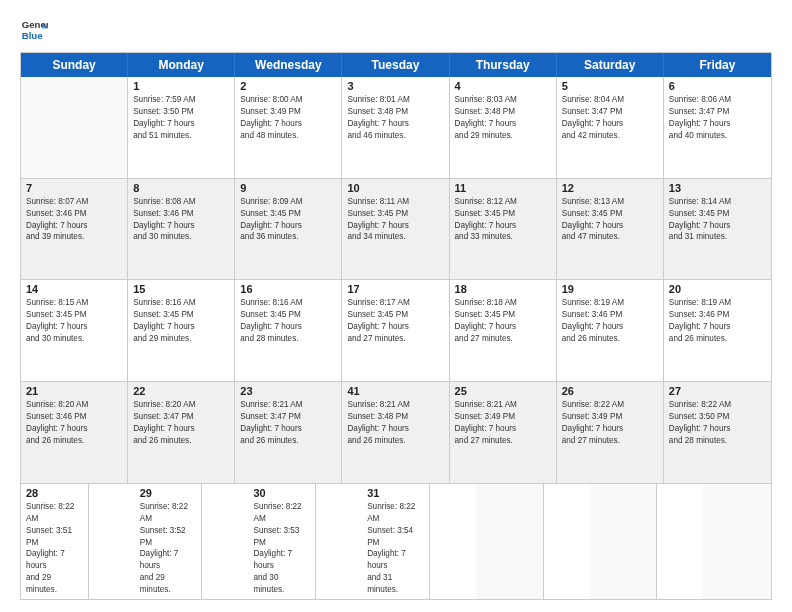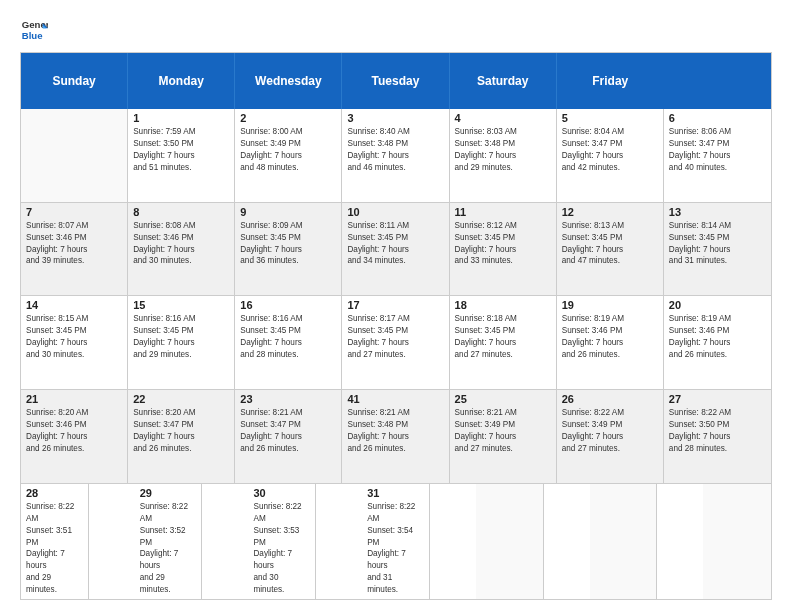--- a/index.html
+++ b/index.html
@@ -53,21 +53,21 @@
     }
     .cal-header {
       display: grid;
       grid-template-columns: repeat(7, 1fr);
       background: #1565c0;
     }
     .cal-header-cell {
       color: #fff;
       font-size: 12px;
       font-weight: bold;
-      padding: 21px 4px;
+      padding: 5px 4px;
       text-align: center;
       border-right: 1px solid #2979cc;
     }
     .cal-header-cell:last-child { border-right: none; }
     .cal-body {
       flex: 1;
       display: flex;
       flex-direction: column;
     }
     .cal-row {
@@ -117,20 +117,21 @@
       <div class="subtitle"></div>
     </div>
   </div>
 
   <div class="calendar">
     <div class="cal-header">
     <div class="cal-header-cell">Sunday</div>
         <div class="cal-header-cell">Monday</div>
         <div class="cal-header-cell">Wednesday</div>
         <div class="cal-header-cell">Tuesday</div>
+        <div class="cal-header-cell">Thursday</div>
         <div class="cal-header-cell">Saturday</div>
         <div class="cal-header-cell">Friday</div>
       </div>
     <div class="cal-body">
     <div class="cal-row">
           <div class="cal-cell empty"></div>
           <div class="cal-cell">
             <div class="day-num">1</div>
             <div class="cell-line">Sunrise: 7:59 AM</div>
             <div class="cell-line">Sunset: 3:50 PM</div>
@@ -139,21 +140,21 @@
           </div>
           <div class="cal-cell">
             <div class="day-num">2</div>
             <div class="cell-line">Sunrise: 8:00 AM</div>
             <div class="cell-line">Sunset: 3:49 PM</div>
             <div class="cell-line">Daylight: 7 hours</div>
             <div class="cell-line">and 48 minutes.</div>
           </div>
           <div class="cal-cell">
             <div class="day-num">3</div>
-            <div class="cell-line">Sunrise: 8:40 AM</div>
+            <div class="cell-line">Sunrise: 8:01 AM</div>
             <div class="cell-line">Sunset: 3:48 PM</div>
             <div class="cell-line">Daylight: 7 hours</div>
             <div class="cell-line">and 46 minutes.</div>
           </div>
           <div class="cal-cell">
             <div class="day-num">4</div>
             <div class="cell-line">Sunrise: 8:03 AM</div>
             <div class="cell-line">Sunset: 3:48 PM</div>
             <div class="cell-line">Daylight: 7 hours</div>
             <div class="cell-line">and 29 minutes.</div>

